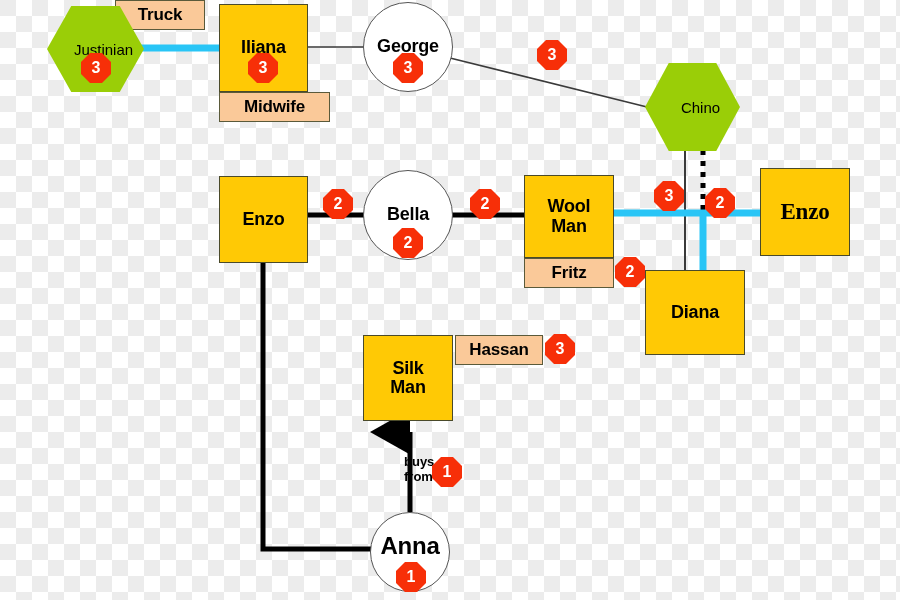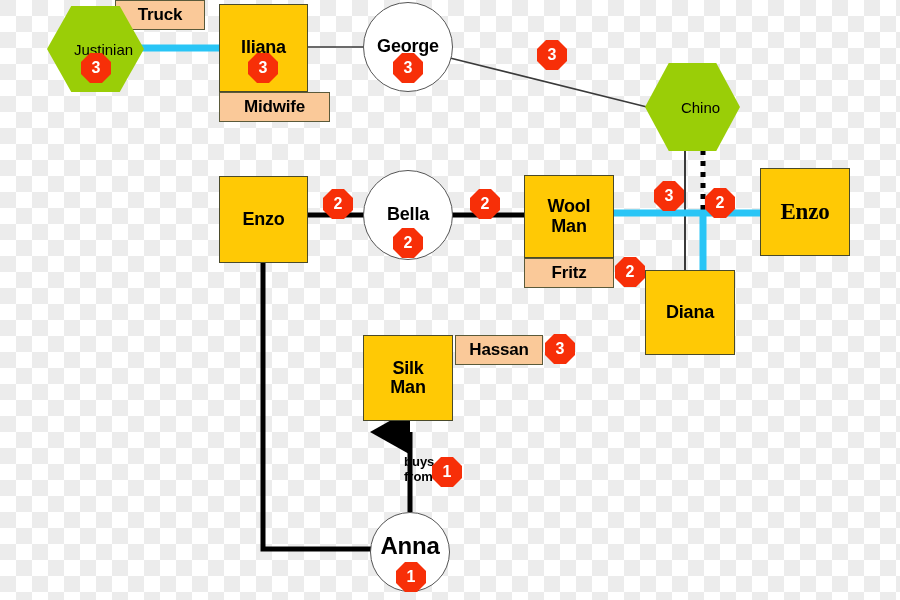--- a/index.html
+++ b/index.html
@@ -185,21 +185,21 @@
   </div>
 
   <div class="node rect" style="left:524px; top:175px; width:90px; height:83px; font-size:18px;">
     <span style="display:block; max-width:62px;">Wool Man</span>
   </div>
 
   <div class="node rect" style="left:760px; top:168px; width:90px; height:88px; font-size:23px;font-family:Liberation Serif, serif;">
     <span>Enzo</span>
   </div>
 
-  <div class="node rect" style="left:645px; top:270px; width:90px; height:85px; font-size:18px;">
+  <div class="node rect" style="left:645px; top:270px; width:100px; height:85px; font-size:18px;">
     <span>Diana</span>
   </div>
 
   <div class="node rect" style="left:363px; top:335px; width:90px; height:86px; font-size:18px;">
     <span style="display:block; max-width:52px;">Silk Man</span>
   </div>
 
   <div class="node circle" style="left:370px; top:512px; width:80px; height:80px; font-size:24px;">
     <span style="position:relative; top:-6px;">Anna</span>
   </div>

